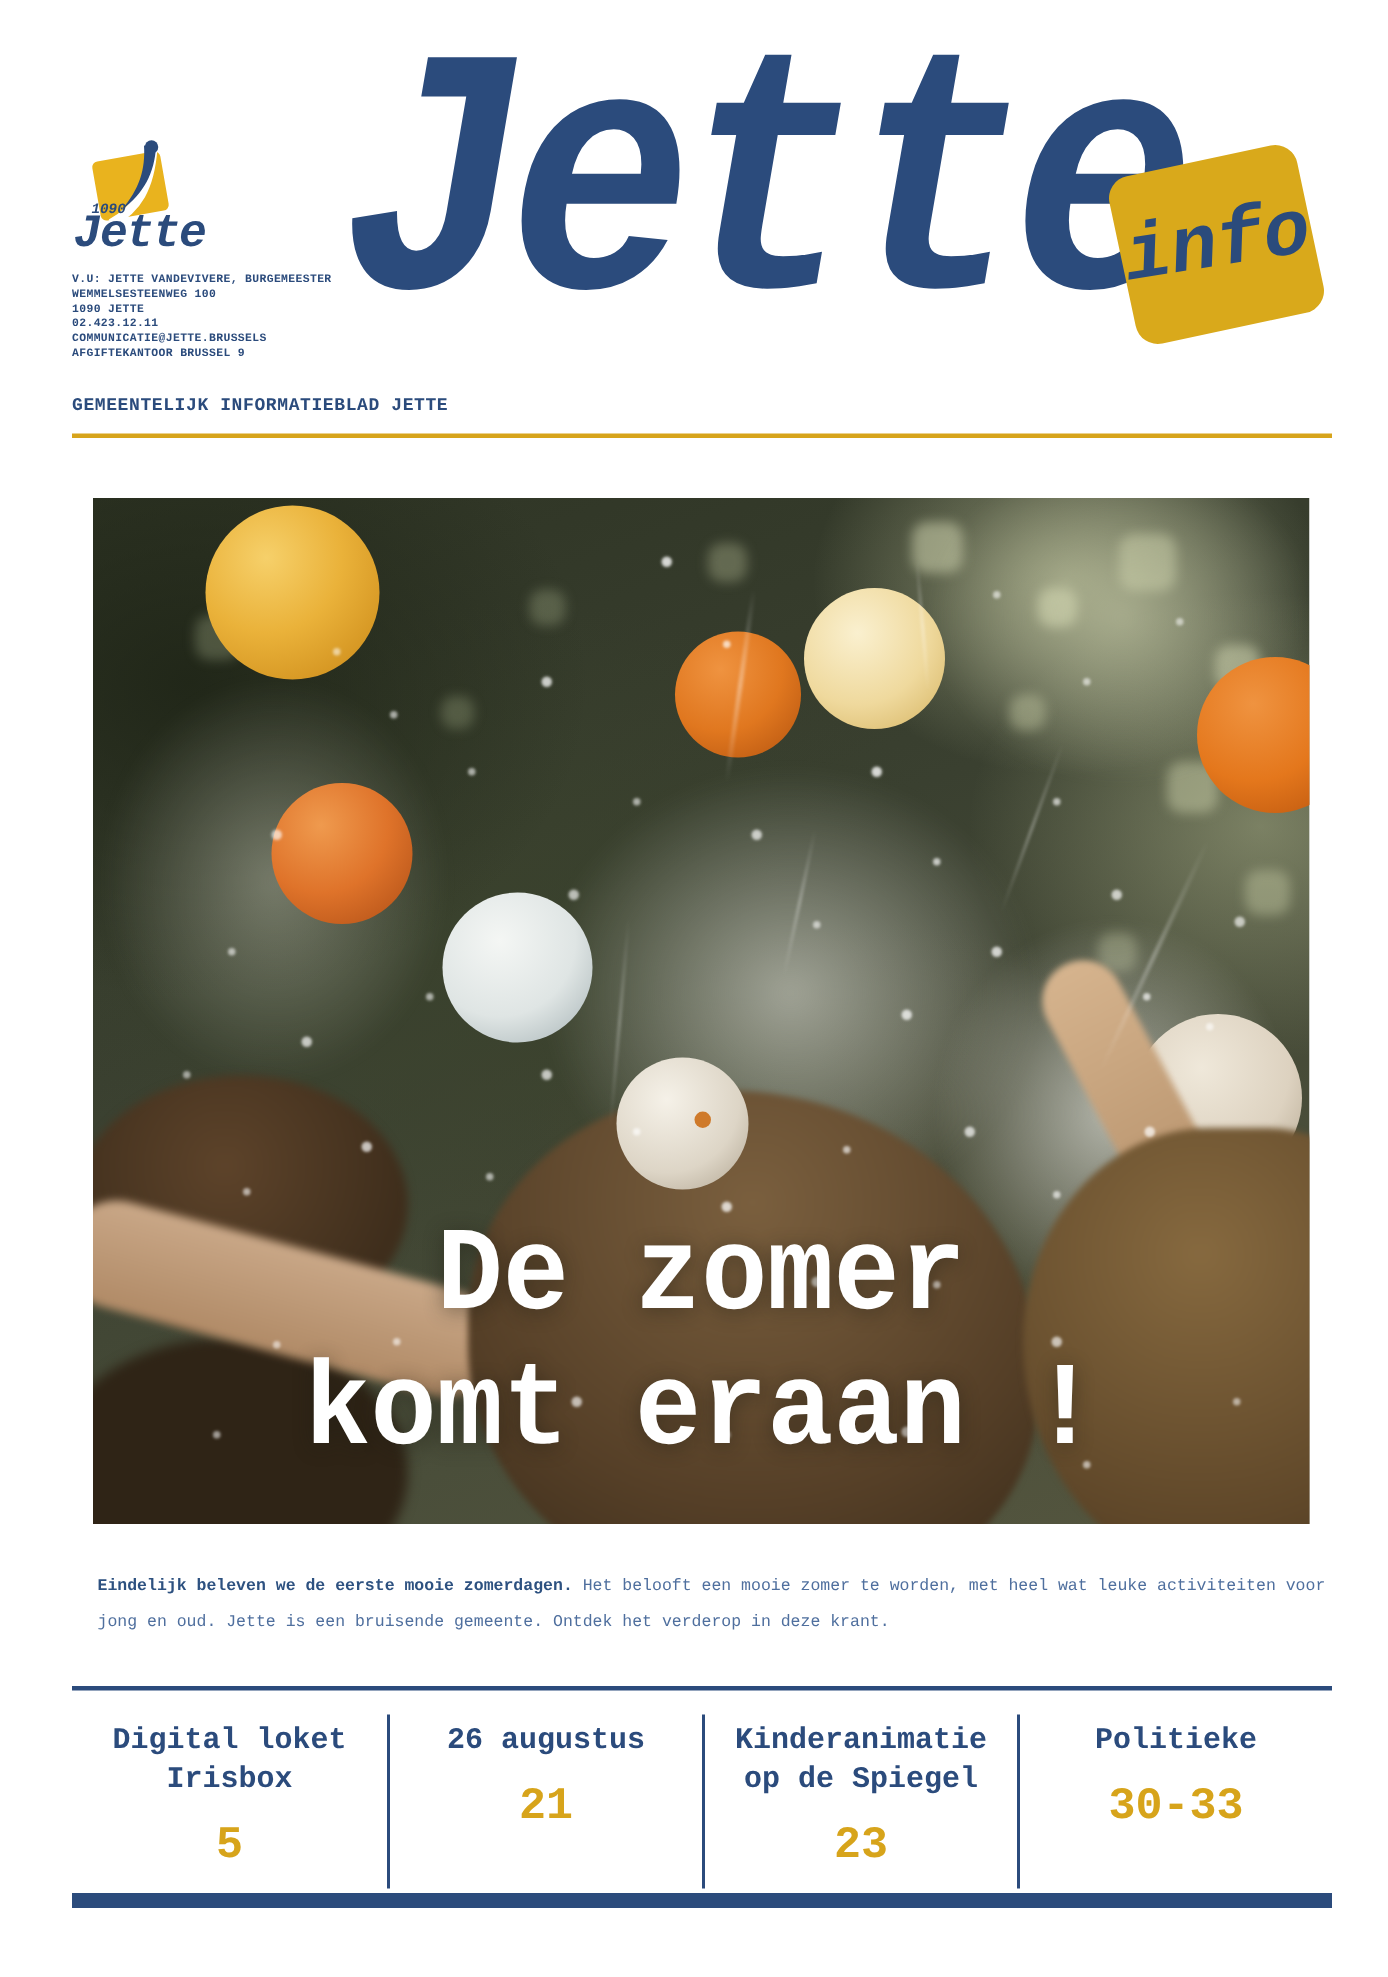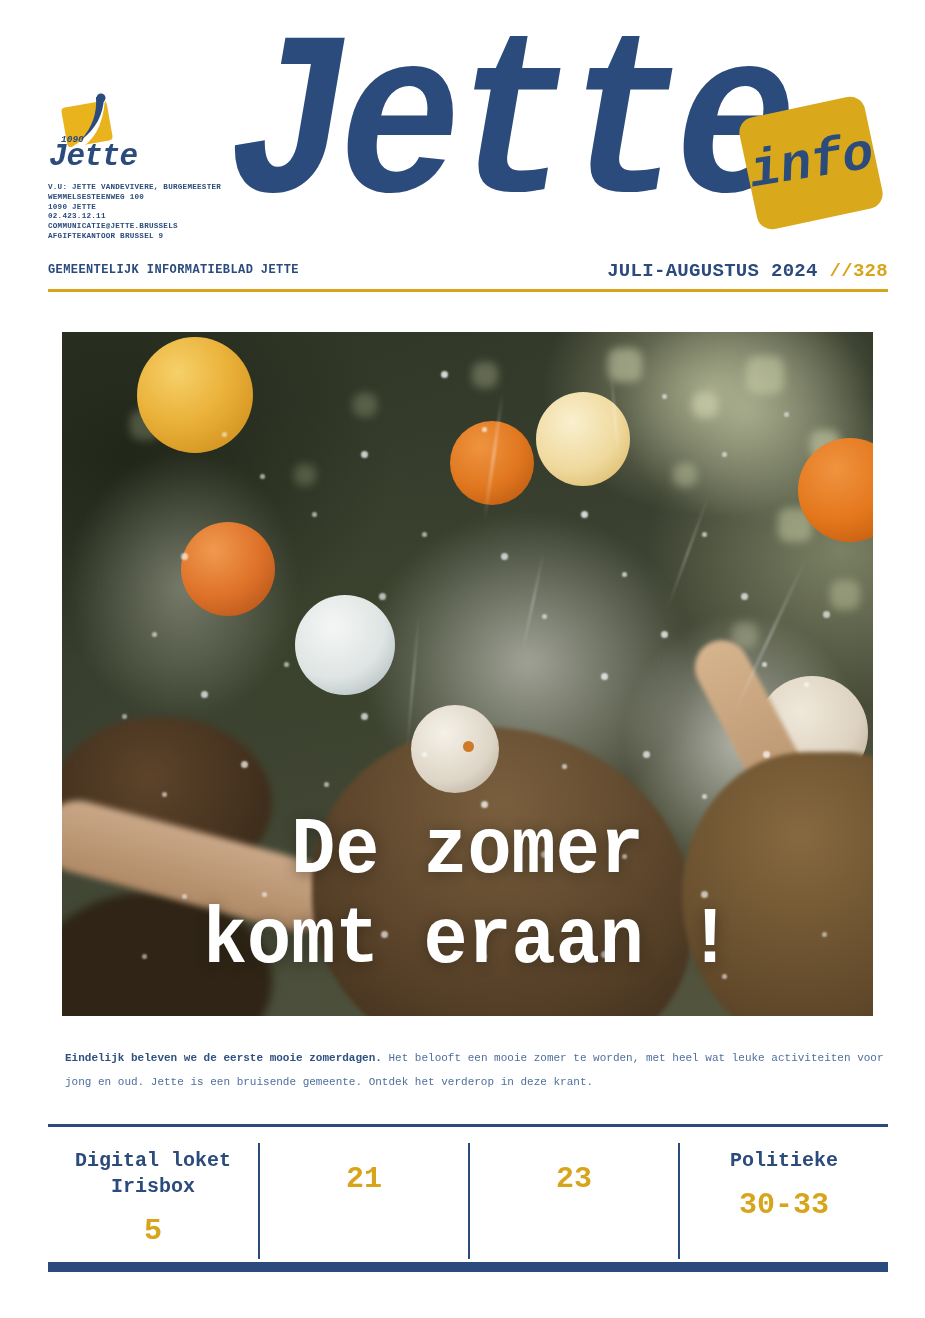--- a/index.html
+++ b/index.html
@@ -168,24 +168,20 @@
     <div>COMMUNICATIE@JETTE.BRUSSELS</div>
     <div>AFGIFTEKANTOOR BRUSSEL 9</div>
   </div>
 
   <div class="masthead-title">Jette</div>
   <div class="info-badge">
     <span>info</span>
   </div>
 
   <div class="kicker">GEMEENTELIJK INFORMATIEBLAD JETTE</div>
-  <div class="issue">
-    <span class="date">JULI-AUGUSTUS 2024</span>
-    <span class="num">//328</span>
-  </div>
   <div class="rule-gold"></div>
 
   <div class="hero" title="Children playing with water balloons among trees, water splashing">
     <div class="hero-bg"></div>
     <div class="bokeh"></div>
     <div class="spray sp4"></div>
     <div class="spray sp5"></div>
     <div class="spray sp1"></div>
     <div class="spray sp2"></div>
     <div class="spray sp3"></div>
@@ -233,25 +229,30 @@
     <div class="toc-item">
       <div class="toc-title">
         <div>Digital loket</div>
         <div>Irisbox</div>
       </div>
       <div class="toc-page">5</div>
     </div>
 
     <div class="toc-item">
       <div class="toc-title">
+        <div>26 augustus</div>
       </div>
       <div class="toc-page">21</div>
     </div>
 
     <div class="toc-item">
+      <div class="toc-title">
+        <div>Kinderanimatie</div>
+        <div>op de Spiegel</div>
+      </div>
       <div class="toc-page">23</div>
     </div>
 
     <div class="toc-item">
       <div class="toc-title">
         <div>Politieke</div>
       </div>
       <div class="toc-page">30-33</div>
     </div>
 

